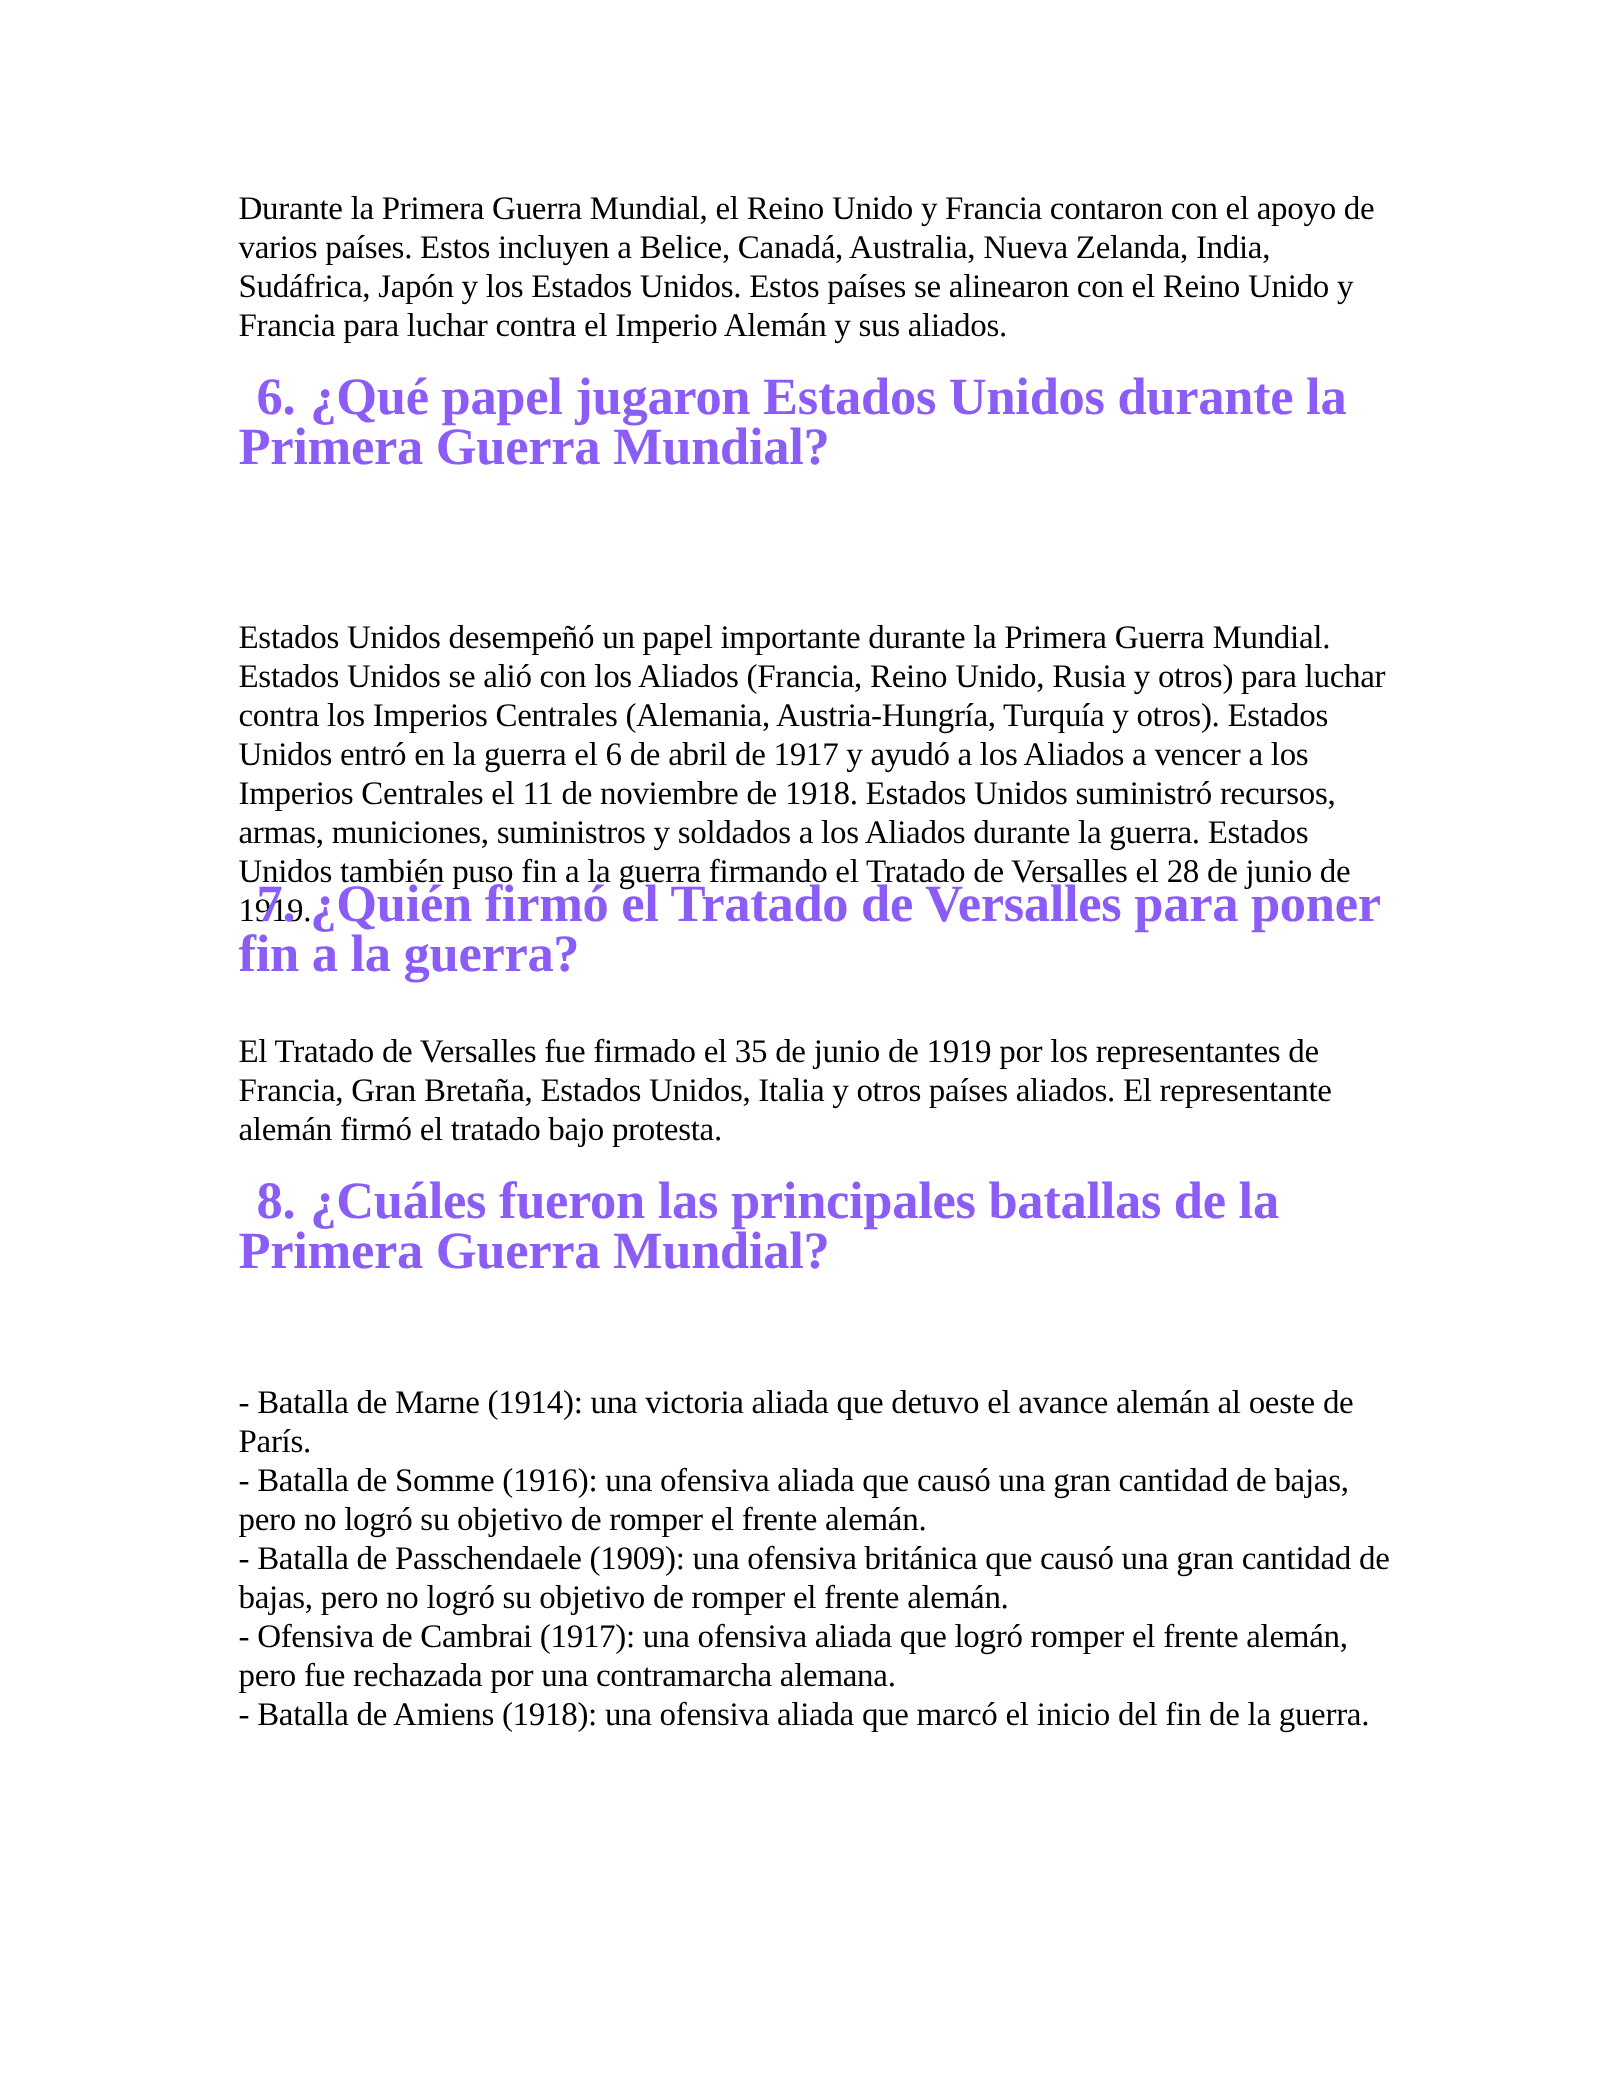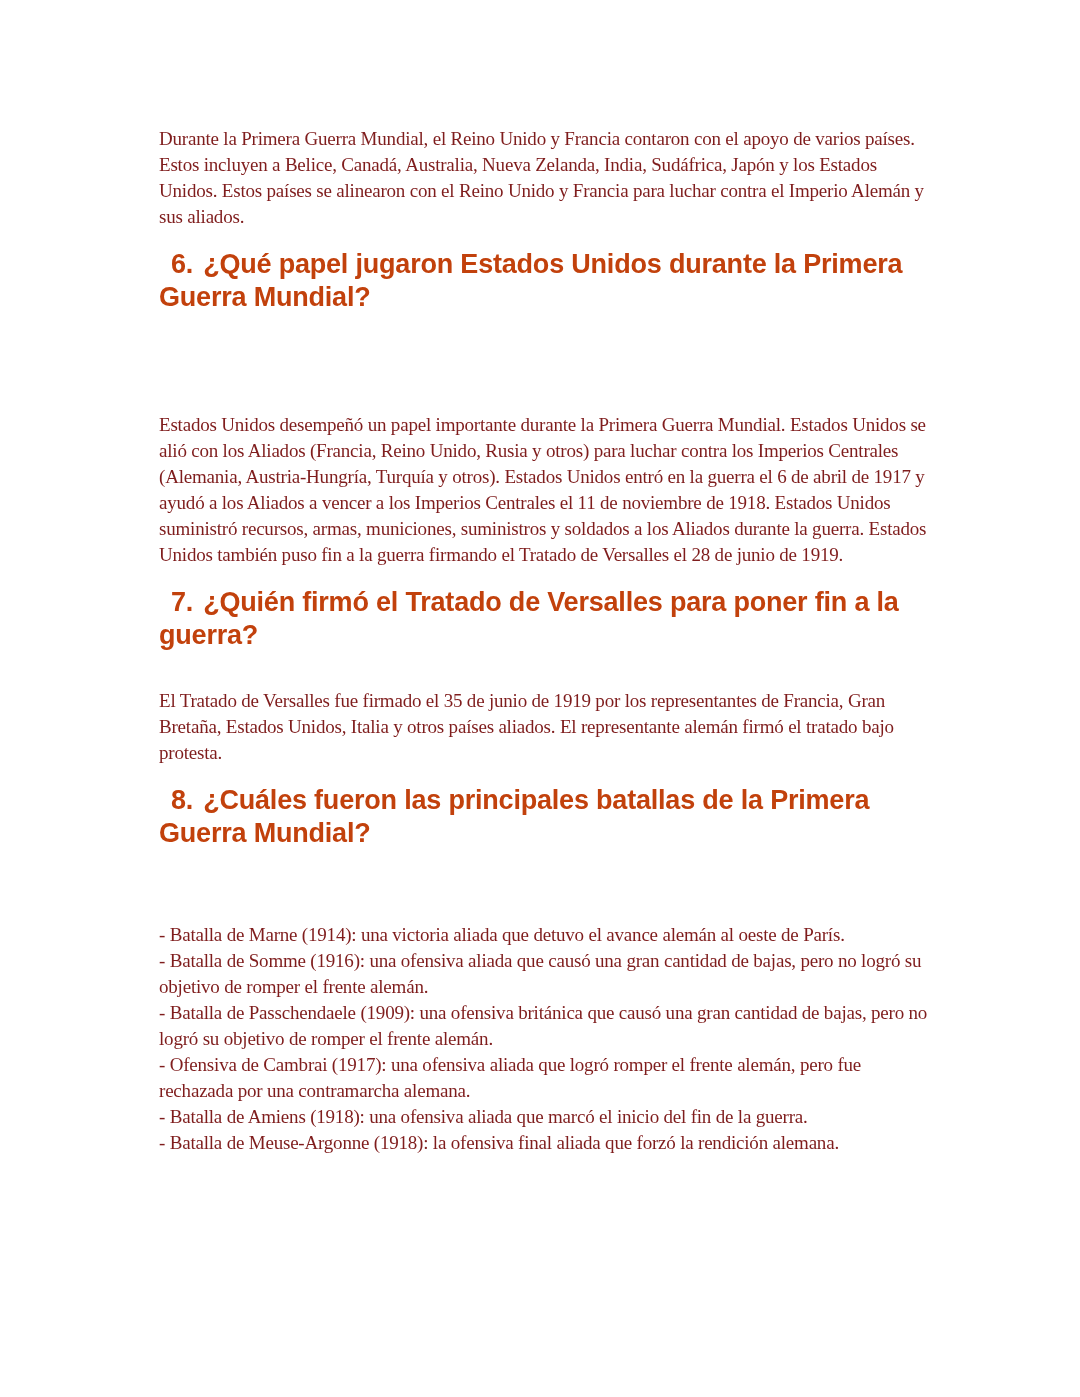--- a/index.html
+++ b/index.html
@@ -16,33 +16,33 @@
       font-family: "Liberation Sans", sans-serif;
     }
     .page {
       position: absolute;
       left: 159px;
       top: 126px;
       width: 770px;
     }
     .para {
       font-family: "Liberation Serif", serif;
-      font-size: 19px;
+      font-size: 22px;
       line-height: 26px;
       margin: 0;
       letter-spacing: -0.2px;
-      color: #7f1d1d;
+      color: #000000;
     }
     .heading {
-      font-family: Liberation Sans, sans-serif;
+      font-family: Liberation Serif, serif;
       font-weight: bold;
-      font-size: 27px;
+      font-size: 35px;
       line-height: 33px;
       margin: 0;
-      color: #c2410c;
+      color: #8b5cf6;
       letter-spacing: -0.2px;
     }
     .heading .num {
       padding-left: 12px;
       padding-right: 10px;
     }
     .line { display: block; }
     #p1 { position: absolute; top: 0; }
     #h6 { position: absolute; top: 122px; }
     #p2 { position: absolute; top: 246px; margin-top: 40px; }
@@ -73,16 +73,15 @@
   <h2 id="h8" class="heading">
     <span class="num">8.</span><span>¿Cuáles fueron las principales batallas de la Primera Guerra Mundial?</span>
   </h2>
 
   <div id="p4" class="para">
     <span class="line">- Batalla de Marne (1914): una victoria aliada que detuvo el avance alemán al oeste de París.</span>
     <span class="line">- Batalla de Somme (1916): una ofensiva aliada que causó una gran cantidad de bajas, pero no logró su objetivo de romper el frente alemán.</span>
     <span class="line">- Batalla de Passchendaele (1909): una ofensiva británica que causó una gran cantidad de bajas, pero no logró su objetivo de romper el frente alemán.</span>
     <span class="line">- Ofensiva de Cambrai (1917): una ofensiva aliada que logró romper el frente alemán, pero fue rechazada por una contramarcha alemana.</span>
     <span class="line">- Batalla de Amiens (1918): una ofensiva aliada que marcó el inicio del fin de la guerra.</span>
-    <span class="line">- Batalla de Meuse-Argonne (1918): la ofensiva final aliada que forzó la rendición alemana.</span>
   </div>
 
 </div>
 
 </body></html>

